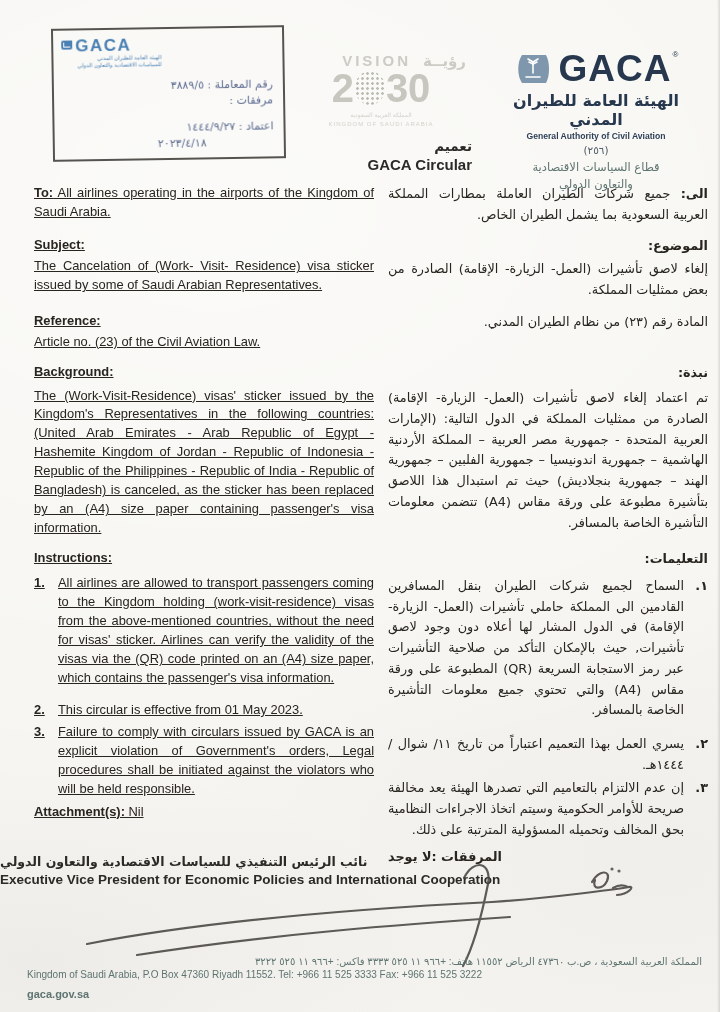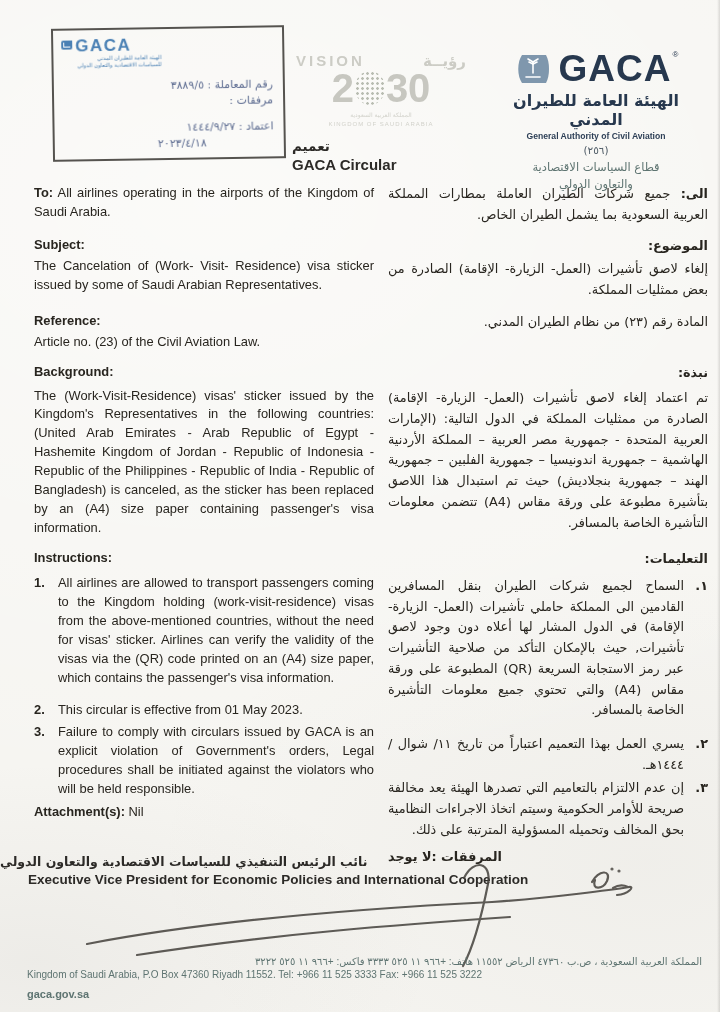--- a/index.html
+++ b/index.html
@@ -27,62 +27,62 @@
   .stamp-flag::after{content:"";position:absolute;left:2px;top:2px;width:6px;height:4px;border-left:1.5px solid #fff;border-bottom:1px solid #fff;}
   .stamp-brand{font-size:17px;font-weight:800;letter-spacing:1.5px;color:#4a80b4;line-height:1;}
   .stamp-brand-sub{font-size:5.5px;color:#4a80b4;width:86px;line-height:1.25;margin-top:1px;text-align:right;}
   .stamp-fields{margin-top:10px;font-size:11px;color:#5d6c91;text-align:right;line-height:1.5;}
   .stamp-line{white-space:nowrap;}
   .stamp-date2{padding-left:28px;text-align:center;}
   .stamp-gap{height:9px;}
 
   
   .vision{position:absolute;left:296px;top:52px;width:170px;text-align:center;color:#ccccc5;filter:blur(.4px);}
-  .vision-top{font-size:15px;font-weight:700;letter-spacing:3px;display:flex;justify-content:space-between;gap:12px;align-items:baseline;}
+  .vision-top{font-size:15px;font-weight:700;letter-spacing:3px;display:flex;justify-content:flex-end;gap:12px;align-items:baseline;}
   .vision-year{font-size:40px;font-weight:800;line-height:.9;display:flex;justify-content:center;align-items:center;gap:1px;color:#c7c7c0;}
   .vision-emblem{width:30px;height:34px;border-radius:50%;
     background:radial-gradient(circle,#b9bdb2 1px,rgba(0,0,0,0) 1.6px);background-size:5px 5px;}
   .vision-sub{font-size:6px;letter-spacing:1px;color:#d2d2cb;margin-top:4px;line-height:1.6;}
 
   
   .brand{position:absolute;right:13px;top:50px;width:222px;text-align:center;}
   .brand-row{display:flex;justify-content:center;align-items:center;gap:7px;}
   .brand-name{font-size:37px;font-weight:800;color:#27384e;letter-spacing:1px;line-height:1;}
   .brand-reg{font-size:8px;color:#27384e;vertical-align:top;margin-left:1px;}
   .brand-ar{font-size:16px;font-weight:700;color:#27384e;margin-top:4px;}
   .brand-en{font-size:8.6px;font-weight:700;color:#2d3f56;margin-top:2px;}
   .brand-num{font-size:10.5px;color:#4e5b66;margin-top:3px;}
   .brand-sector{font-size:11.5px;color:#5e7471;margin-top:3px;line-height:1.45;}
   .brand-sector .l2{letter-spacing:4px;}
 
   
-  .doc-title{position:absolute;left:292px;top:138px;width:200px;text-align:left;}
+  .doc-title{position:absolute;left:272px;top:138px;width:200px;text-align:right;}
   .doc-title .t-ar{font-size:13.5px;font-weight:700;}
   .doc-title .t-en{font-size:15px;font-weight:700;margin-top:2px;}
 
   
   .body{position:absolute;left:34px;top:184px;width:674px;
     display:grid;grid-template-columns:340px 1fr;column-gap:14px;}
-  .en-col{font-size:12.9px;line-height:1.47;text-align:justify;color:#28251f;}
+  .en-col{font-size:12.9px;line-height:1.47;text-align:justify;color:#28251f;text-decoration:underline;}
   .ar-col{font-size:12.8px;line-height:1.62;text-align:justify;color:#28251f;}
   .sec{margin-bottom:11px;}
   .hd{font-weight:700;margin-bottom:2px;text-align:left;}
   .ar-col .hd{text-align:right;}
   b.inl{font-weight:700;}
   .list-item{display:flex;gap:9px;margin-bottom:3px;}
   .list-item .mk{flex:0 0 15px;font-weight:600;}
   .list-item .tx{flex:1;text-align:justify;}
   .gap-lg{margin-top:13px;}
   .attach{margin-top:4px;}
   .ar-attach{text-align:left;margin-top:6px;font-weight:600;}
 
   
   .sig-block{position:absolute;left:0;top:854px;width:628px;text-align:left;}
   .sig-ar{font-size:12.5px;font-weight:700;}
-  .sig-en{font-size:13.5px;font-weight:700;margin-top:3px;padding-left:28px;}
+  .sig-en{font-size:13.5px;font-weight:700;margin-top:3px;}
   .sig-svg{position:absolute;left:72px;top:862px;pointer-events:none;}
 
   
   .footer{position:absolute;left:27px;right:18px;bottom:12px;color:#5e7471;}
   .footer-ar{font-size:10px;text-align:right;direction:rtl;}
   .footer-en{font-size:10px;margin-top:2px;text-align:left;}
   .footer-site{font-size:11px;font-weight:700;margin-top:8px;}
 </style>
 </head>
 <body>

